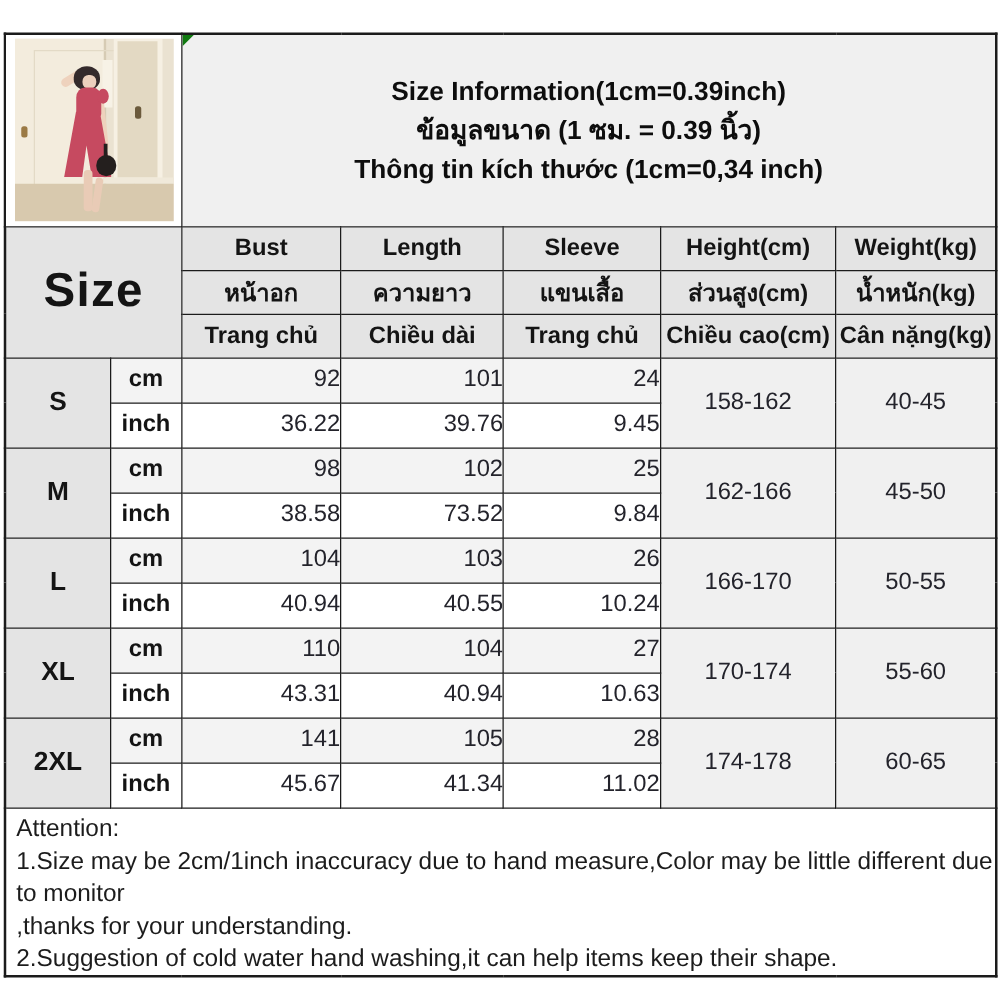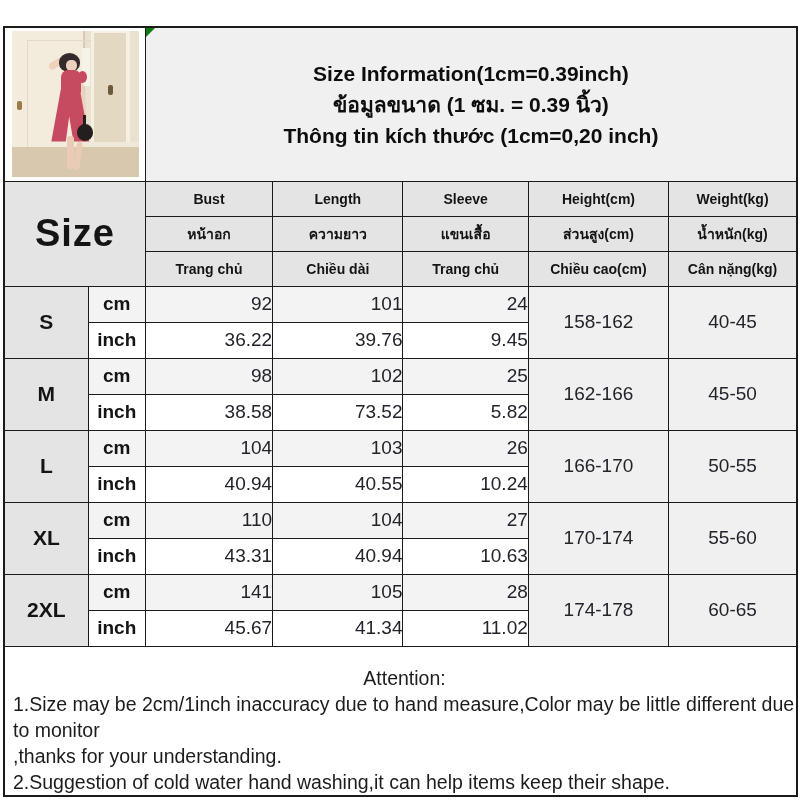--- a/index.html
+++ b/index.html
@@ -13,32 +13,32 @@
   tr.note-row{height:123px;}
 
   
   .photo-cell{background:#ffffff;position:relative;}
   .title-cell{background:#f0f0f0;position:relative;}
   .title-line{font-weight:bold;font-size:21px;line-height:31px;color:#0d0d0d;}
   .corner-tri{position:absolute;left:0;top:0;width:0;height:0;
     border-top:9px solid #117a11;border-right:9px solid transparent;}
 
   .size-cell{background:#e4e4e4;font-weight:bold;font-size:38px;letter-spacing:1px;}
-  th.colhead{background:#e4e4e4;font-weight:bold;font-size:14px;}
+  th.colhead{background:#e4e4e4;font-weight:bold;font-size:19px;}
   .size-label{background:#e4e4e4;font-weight:bold;font-size:21px;}
   .unit{font-weight:bold;font-size:19px;}
   .cmbg{background:#f3f3f3;margin-left:48px;}
   .whitebg{background:#ffffff;margin-left:44px;}
   td.val{font-size:19px;color:#23232b;font-weight:normal;text-align:right;}
   td.merged{background:#f0f0f0;font-size:19px;color:#23232b;}
 
   
   .note-cell{background:#ffffff;text-align:left;vertical-align:top;}
   .note-cell div{font-size:19.5px;line-height:26px;color:#1c1c1c;padding-left:8px;}
-  .note-cell div:first-child{padding-top:18px;text-align:center;}
+  .note-cell div:first-child{padding-top:3px;}
 
   
   .photo{position:absolute;left:7px;top:3px;right:6px;bottom:4px;background:#eae2d1;overflow:hidden;}
   .photo *{position:absolute;}
   .door-left{left:0;top:0;width:56%;height:97%;background:#f3ecdd;border-right:2px solid #d6cbb4;}
   .door-left-panel{left:12%;top:6%;width:62%;height:80%;border:1px solid #e3dac6;}
   .hinge{left:4%;top:48%;width:4%;height:6%;background:#9b7a45;border-radius:2px;}
   .door-right-frame{left:62%;top:0;width:31%;height:79%;background:#f6f0e3;}
   .door-right{left:65%;top:1.5%;width:25%;height:75%;background:#e3d9c3;}
   .keyplate{left:76%;top:37%;width:4%;height:7%;background:#6b5a3c;border-radius:2px;}
@@ -96,21 +96,21 @@
         <div class="leg"></div>
         <div class="leg2"></div>
         <div class="bag-strap"></div>
         <div class="bag"></div>
       </div>
     </td>
     <td class="title-cell" colspan="5">
       <span class="corner-tri"></span>
       <div class="title-line">Size Information(1cm=0.39inch)</div>
       <div class="title-line">ข้อมูลขนาด (1 ซม. = 0.39 นิ้ว)</div>
-      <div class="title-line">Thông tin kích thước (1cm=0,20 inch)</div>
+      <div class="title-line">Thông tin kích thước (1cm=0,34 inch)</div>
     </td>
   </tr>
 
   <tr class="head-row">
     <td class="size-cell" colspan="2" rowspan="3">Size</td>
     <th class="colhead">Bust</th>
     <th class="colhead">Length</th>
     <th class="colhead">Sleeve</th>
     <th class="colhead">Height(cm)</th>
     <th class="colhead">Weight(kg)</th>
@@ -152,21 +152,21 @@
     <td class="val cmbg">98</td>
     <td class="val cmbg">102</td>
     <td class="val cmbg">25</td>
     <td class="merged" rowspan="2">162-166</td>
     <td class="merged" rowspan="2">45-50</td>
   </tr>
   <tr class="body-row">
     <td class="unit whitebg">inch</td>
     <td class="val whitebg">38.58</td>
     <td class="val whitebg">73.52</td>
-    <td class="val whitebg">5.82</td>
+    <td class="val whitebg">9.84</td>
   </tr>
 
   <tr class="body-row">
     <td class="size-label" rowspan="2">L</td>
     <td class="unit cmbg">cm</td>
     <td class="val cmbg">104</td>
     <td class="val cmbg">103</td>
     <td class="val cmbg">26</td>
     <td class="merged" rowspan="2">166-170</td>
     <td class="merged" rowspan="2">50-55</td>

